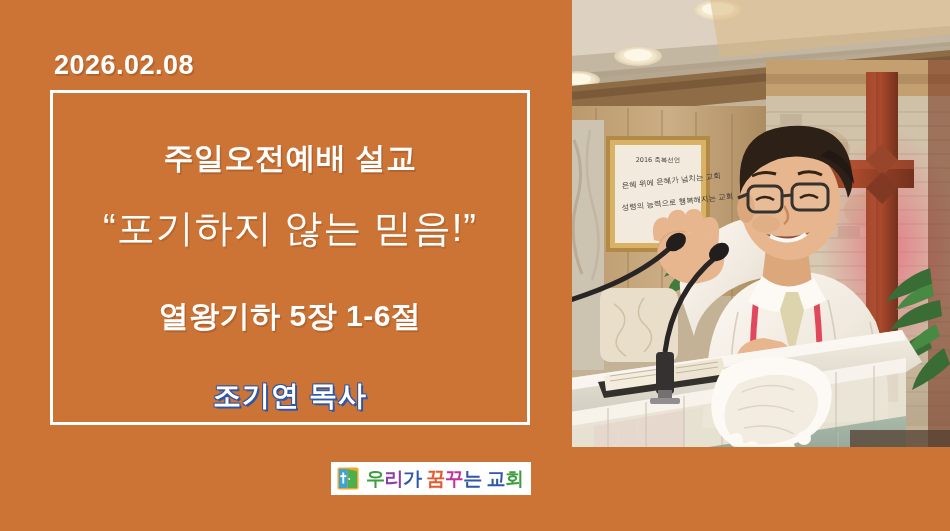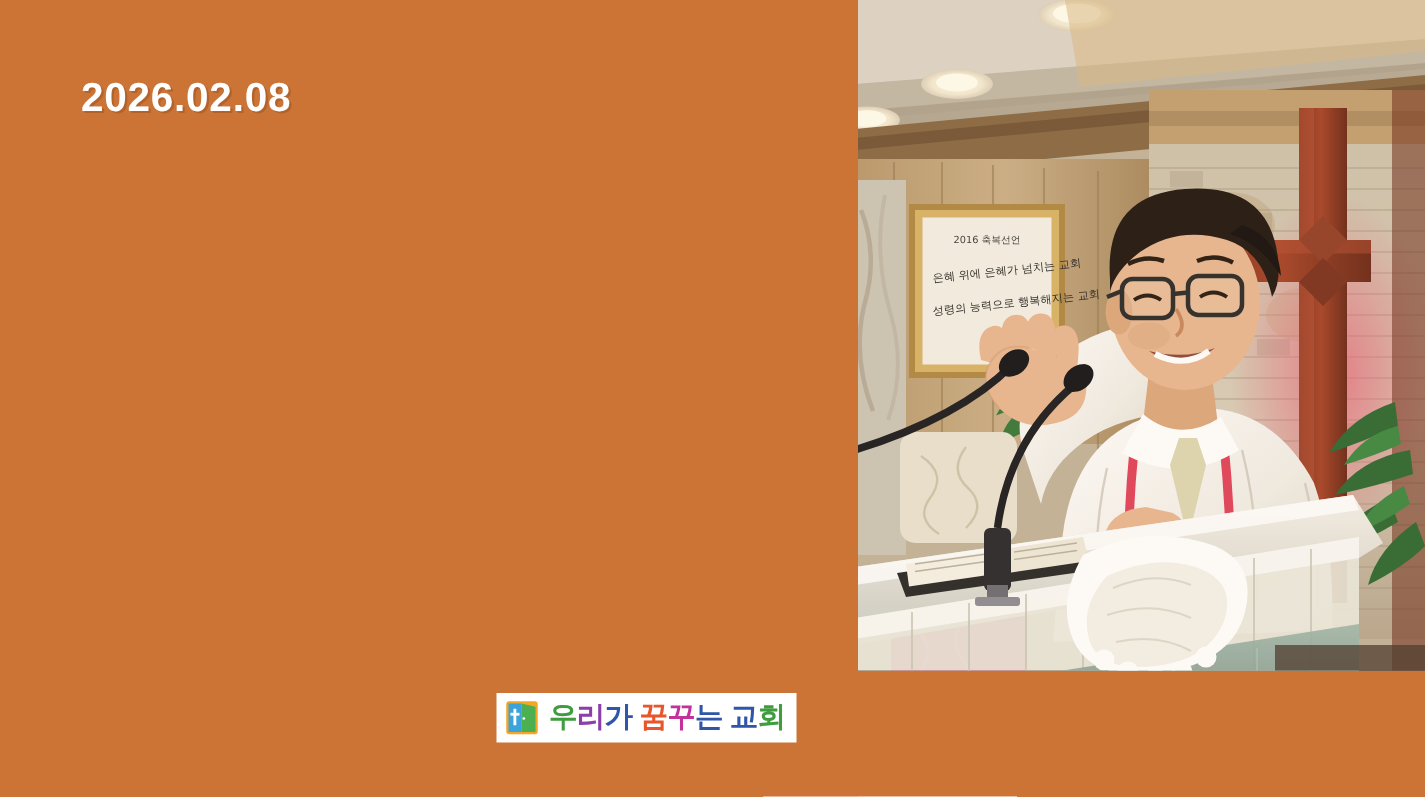--- a/index.html
+++ b/index.html
@@ -474,20 +474,29 @@
 
         <rect x="0" y="0" width="380" height="531" fill="#d9934f" opacity="0.06"></rect>
       </g>
     </svg>
   </div>
 
   <div class="left-panel">
 
     <div class="date-label">2026.02.08</div>
 
+    <div class="info-box">
+      <div class="service-type">주일오전예배 설교</div>
+
+      <div class="sermon-title">“포기하지 않는 믿음!”</div>
+
+      <div class="scripture">열왕기하 5장 1-6절</div>
+
+      <div class="preacher">조기연 목사</div>
+    </div>
 
     <div class="logo-bar">
       <span class="logo-mark">
         <svg width="22" height="23" viewBox="0 0 22 23" xmlns="http://www.w3.org/2000/svg">
           <rect x="0.5" y="0.5" width="21" height="22" rx="2" fill="#f5a623"></rect>
           <rect x="2" y="2" width="8.4" height="19" fill="#3aa3dc"></rect>
           <path d="M10.6 2 L20 4.2 L20 21 L10.6 21 Z" fill="#4caf50"></path>
           <rect x="5.3" y="5.5" width="1.9" height="11" fill="#ffffff"></rect>
           <rect x="3.3" y="8.2" width="6" height="1.9" fill="#ffffff"></rect>
           <circle cx="12.2" cy="12" r="0.9" fill="#ffffff"></circle>

